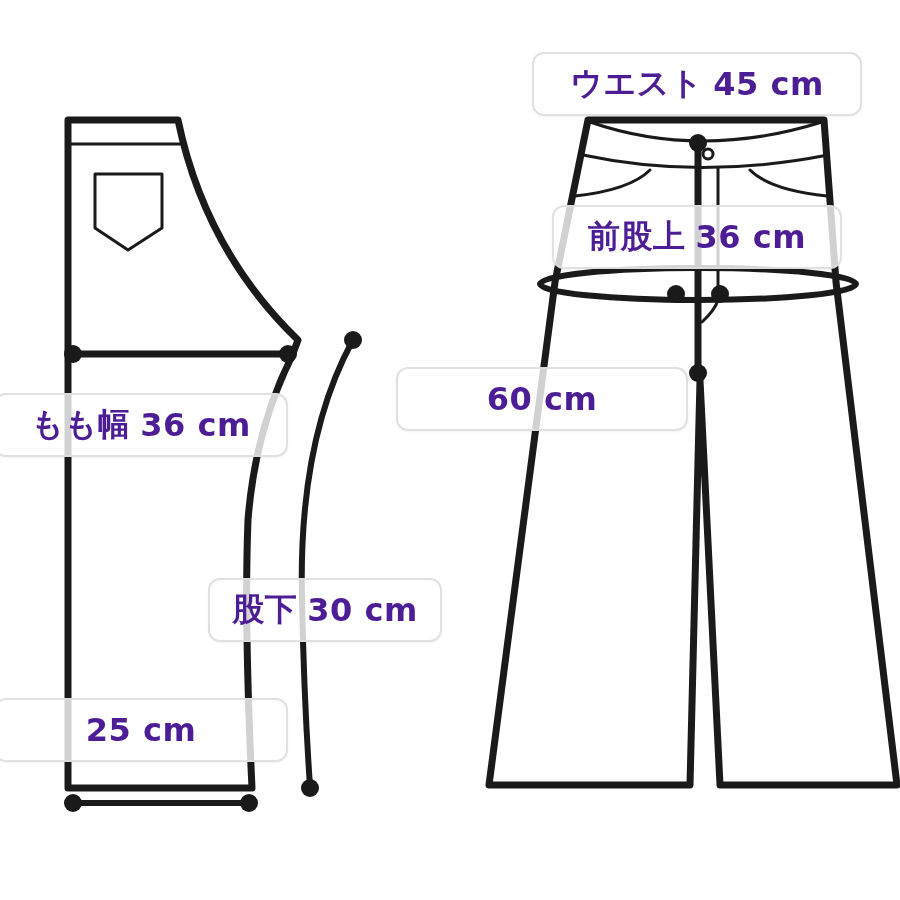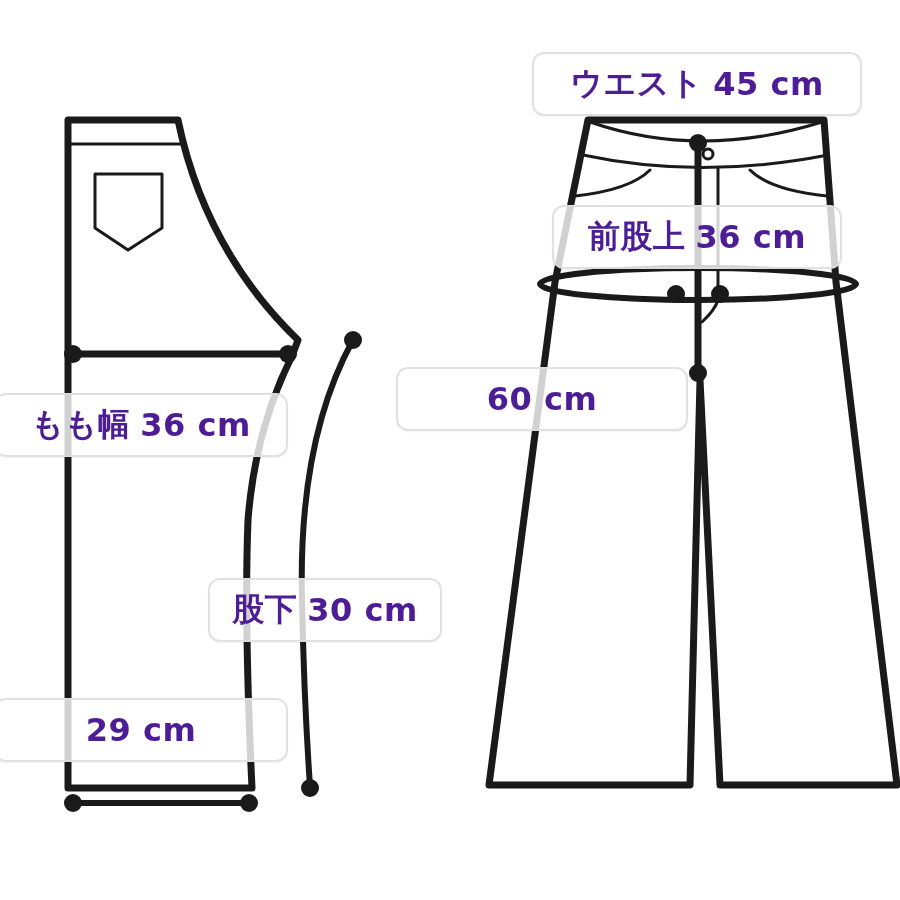--- a/index.html
+++ b/index.html
@@ -93,14 +93,14 @@
   <span class="name">もも幅</span>
   <span>36 cm</span>
 </div>
 
 <div class="label" style="left:208px; top:578px; width:234px;">
   <span class="name">股下</span>
   <span>30 cm</span>
 </div>
 
 <div class="label" style="left:-6px; top:698px; width:294px;">
-  <span>29 cm</span>
+  <span>25 cm</span>
 </div>
 
 </body></html>

